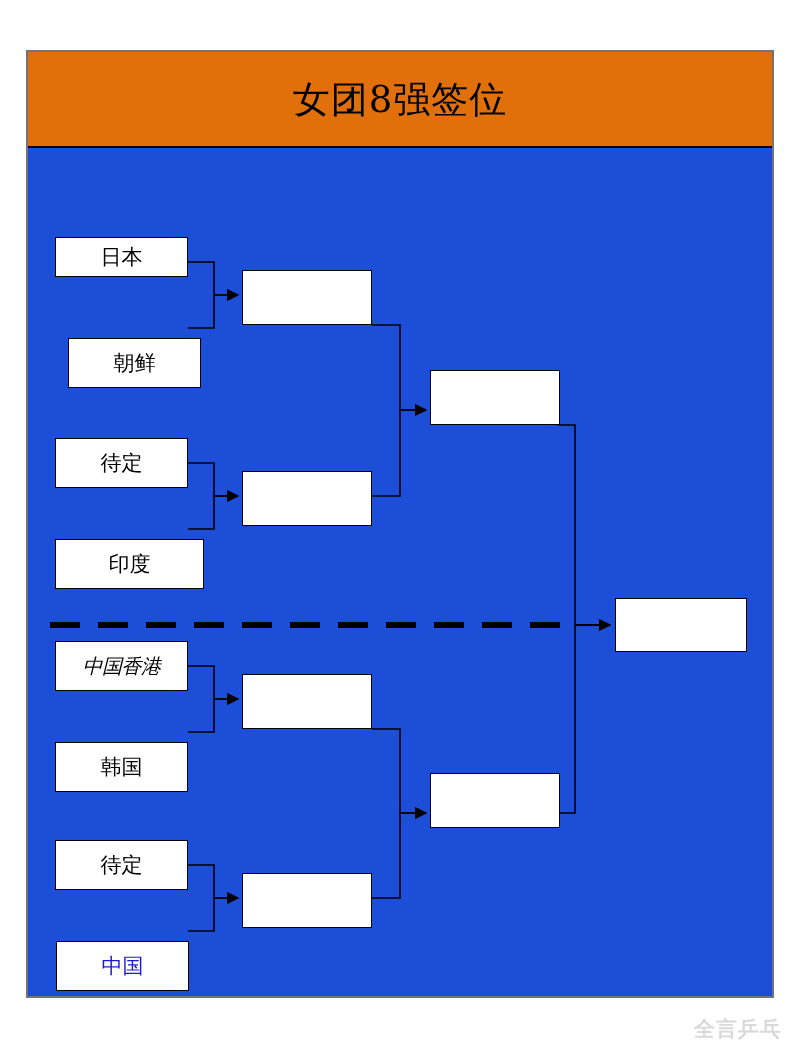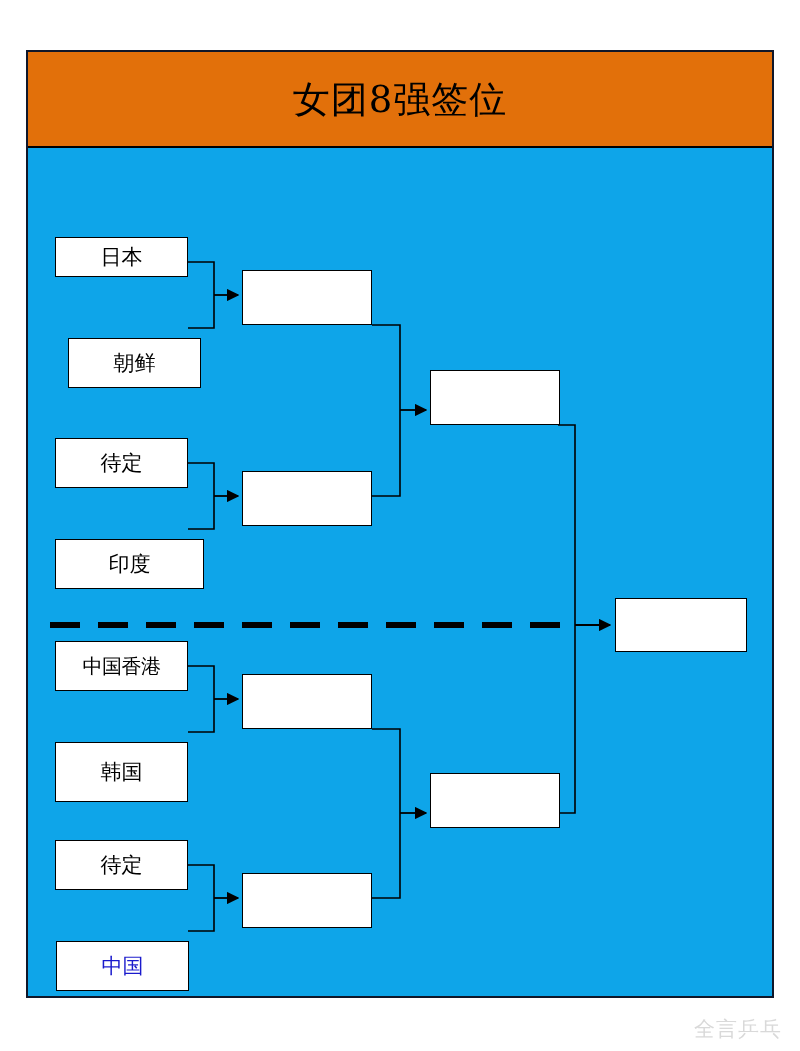--- a/index.html
+++ b/index.html
@@ -23,23 +23,23 @@
     background: #ffffff;
   }
 
   
   .card {
     position: absolute;
     left: 26px;
     top: 50px;
     width: 748px;
     height: 948px;
-    border: 2px solid #0f172a;
+    border: 2px solid #737373;
     box-sizing: border-box;
-    background: #0ea5e9;
+    background: #1d4ed8;
     padding-left: 38px;
   }
 
   
   .banner {
     position: absolute;
     left: 0;
     top: 0;
     width: 100%;
     height: 96px;
@@ -105,20 +105,21 @@
   .watermark {
     position: absolute;
     right: 18px;
     bottom: 8px;
     font-family: "DejaVu Serif", "Liberation Serif", serif;
     font-size: 21px;
     color: #d9d9d9;
     letter-spacing: 1px;
     white-space: nowrap;
     user-select: none;
+    font-weight: bold;
   }
 </style>
 </head>
 <body>
 
 <div id="page">
 
   <div class="card">
 
     <div class="banner">
@@ -167,25 +168,25 @@
       </div>
 
       <div class="node" style="left:27px; top:290px; width:133px; height:50px;">
         <span class="node-label">待定</span>
       </div>
 
       <div class="node" style="left:27px; top:391px; width:149px; height:50px;">
         <span class="node-label">印度</span>
       </div>
 
-      <div class="node" style="left:27px; top:493px; width:133px; height:50px;">
+      <div class="node" style="left:27px; top:493px; width:133px; height:50px;font-style:italic;">
         <span class="node-label wide">中国香港</span>
       </div>
 
-      <div class="node" style="left:27px; top:594px; width:133px; height:60px;">
+      <div class="node" style="left:27px; top:594px; width:133px; height:50px;">
         <span class="node-label">韩国</span>
       </div>
 
       <div class="node" style="left:27px; top:692px; width:133px; height:50px;">
         <span class="node-label">待定</span>
       </div>
 
       <div class="node" style="left:28px; top:793px; width:133px; height:50px;">
         <span class="node-label highlight">中国</span>
       </div>

